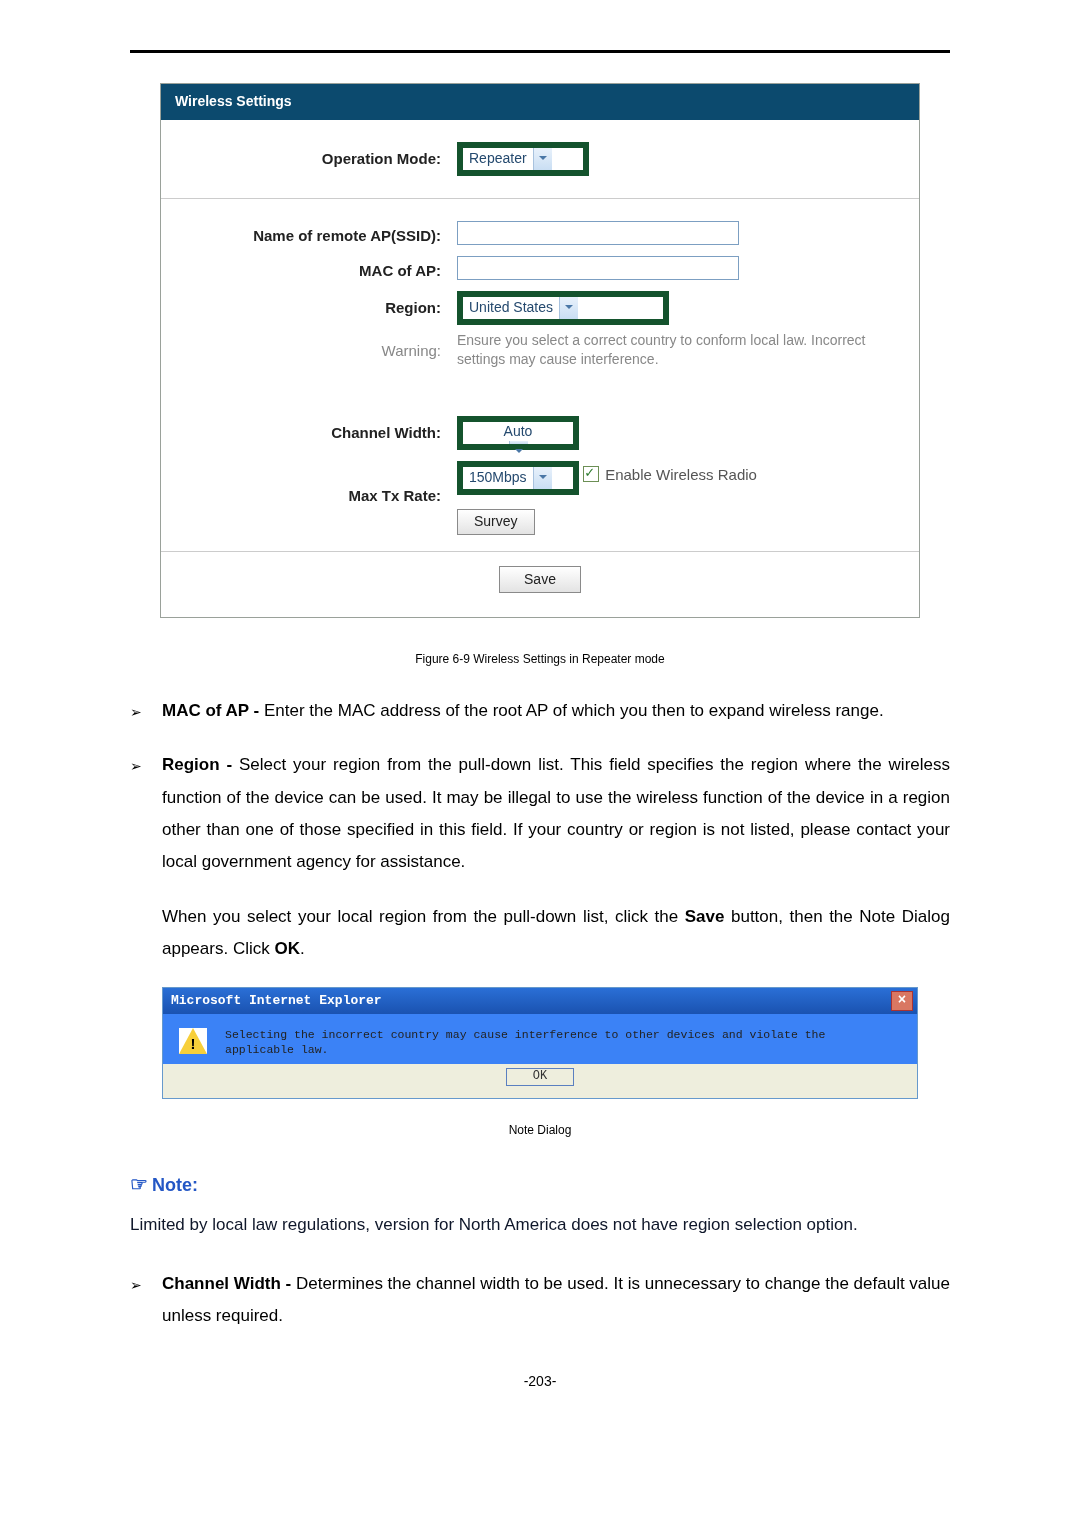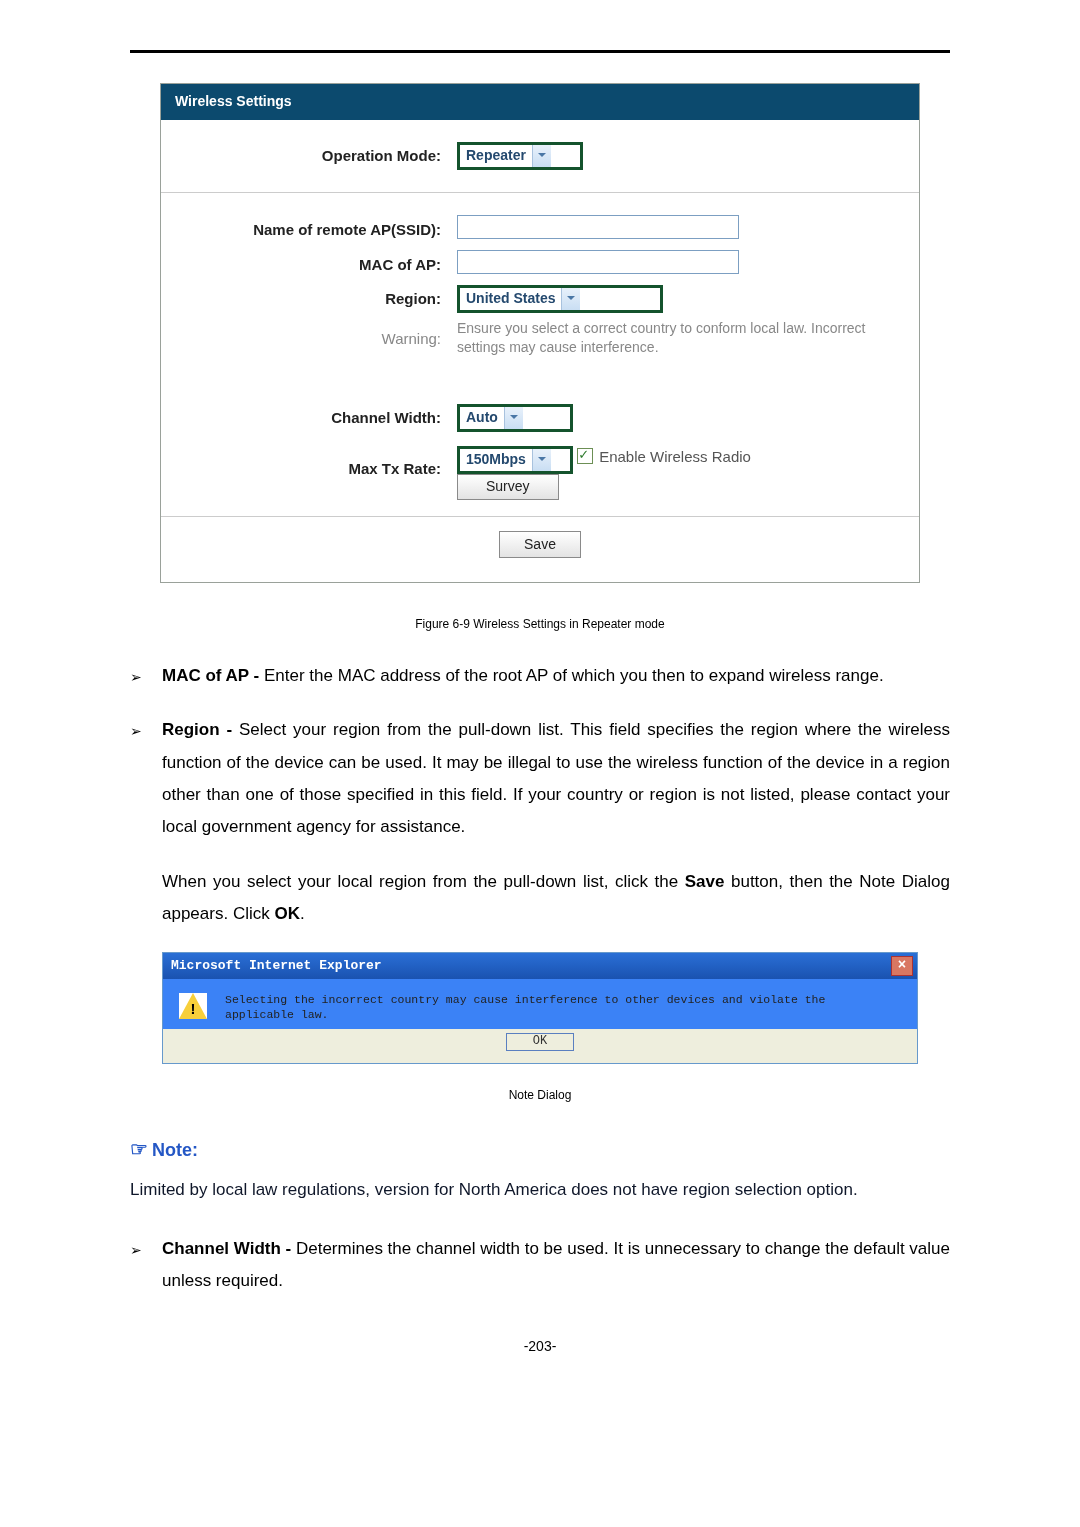--- a/index.html
+++ b/index.html
@@ -78,25 +78,24 @@
   .row .lbl.warn {
     font-weight: normal;
     color: #888;
   }
   .row .ctrl {
     flex: 1;
   }
   .faux-select {
     display: inline-flex;
     align-items: center;
-    border: 3px solid #14532d;
+    border: 6px solid #14532d;
     background: #fff;
     height: 22px;
     font-size: 14px;
-    font-weight: bold;
   }
   .faux-select .txt {
     padding: 0 6px;
     color: #24496e;
   }
   .faux-select .arr {
     width: 18px;
     height: 100%;
     background: linear-gradient(#e8f1fb, #c9def3);
     border-left: 1px solid #a8c2de;
@@ -137,24 +136,24 @@
     content: "✓";
     position: absolute;
     left: 0; top: -3px;
     font-size: 13px;
     color: #2d7a2d;
   }
   .btn {
     display: inline-block;
     border: 1px solid #8a8a8a;
     background: linear-gradient(#fff, #e3e3e3);
-    padding: 2px 28px;
+    padding: 2px 16px;
     font-size: 14px;
     color: #222;
-    margin-top: 0;
+    margin-top: 14px;
   }
   .save-row {
     text-align: center;
     padding: 14px 0 16px;
     border-top: 1px solid #ccc;
   }
   .save-row .btn { padding: 3px 24px; margin-top: 0; }
 
   .caption {
     text-align: center;
@@ -328,21 +327,21 @@
           <div class="lbl warn">Warning:</div>
           <div class="ctrl warn-text">Ensure you select a correct country to conform local law. Incorrect settings may cause interference.</div>
         </div>
       </div>
       <div style="height:14px;"></div>
 
       <div class="sect">
         <div class="row">
           <div class="lbl">Channel Width:</div>
           <div class="ctrl">
-            <div class="faux-select" style="width:110px;">
+            <div class="faux-select" style="width:110px;flex-direction:column;">
               <span class="txt">Auto</span>
               <span class="arr"></span>
             </div>
           </div>
         </div>
         <div class="row">
           <div class="lbl">Max Tx Rate:</div>
           <div class="ctrl">
             <div class="faux-select" style="width:110px;">
               <span class="txt">150Mbps</span>

